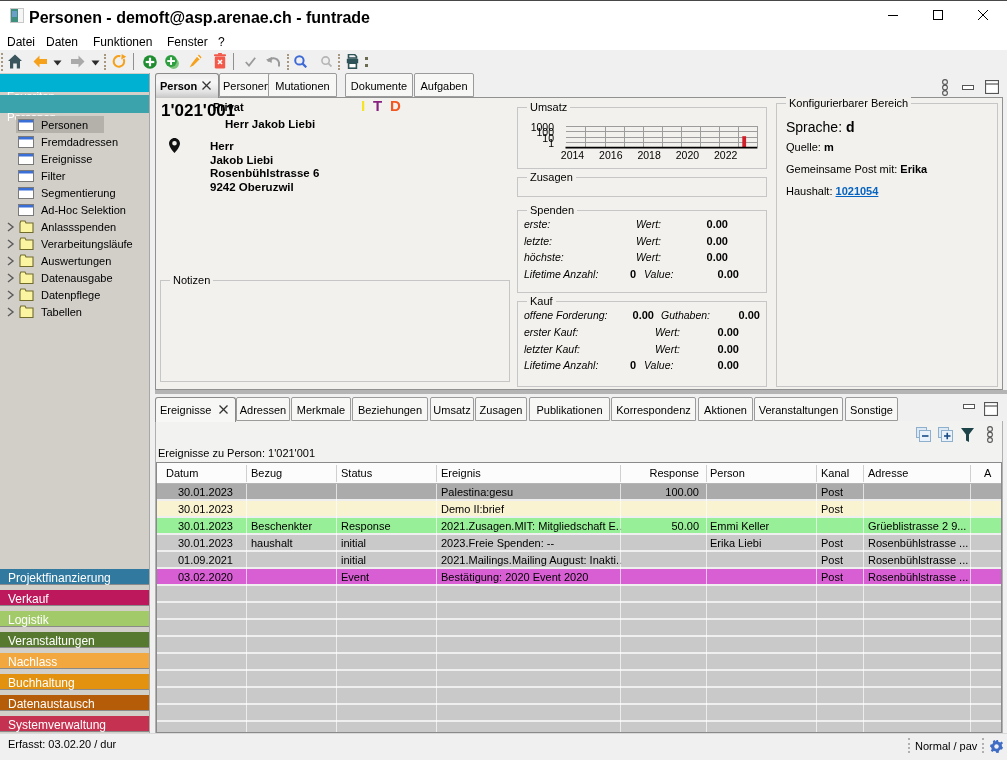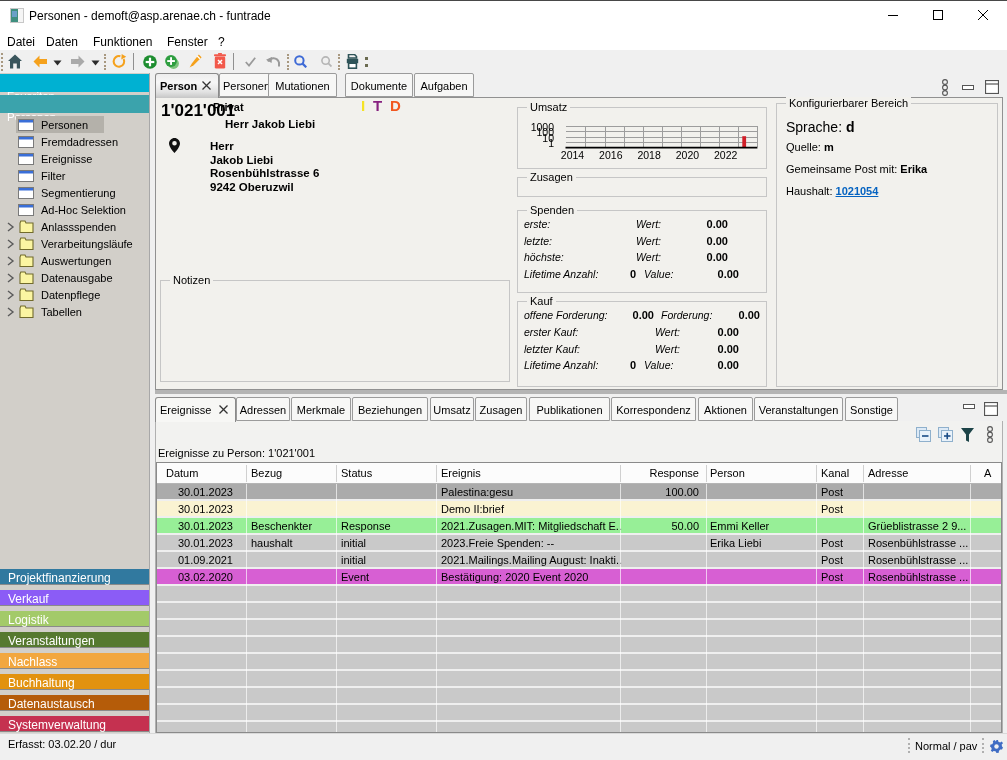--- a/index.html
+++ b/index.html
@@ -3,21 +3,21 @@
 <meta charset="utf-8">
 <style>
 * { margin:0; padding:0; box-sizing:border-box; }
 html,body { width:1007px; height:760px; overflow:hidden; }
 body { font-family:"Liberation Sans", sans-serif; background:#f0f0f0; position:relative; }
 .abs { position:absolute; }
 .b { font-weight:bold; }
 .i { font-style:italic; }
 
 #titlebar { left:0; top:0; width:1007px; height:31px; background:#ffffff; border-top:1px solid #484848; }
-#titletxt { left:29px; top:9px; font-size:12px; color:#000; }
+#titletxt { left:29px; top:9px; font-size:16px; color:#000;font-weight:bold; }
 
 #menubar { left:0; top:31px; width:1007px; height:19px; background:#ffffff; font-size:12px; }
 #menubar span { position:absolute; top:4px; }
 
 #toolbar { left:0; top:50px; width:1007px; height:23px; background:#f0f0f0; }
 
 #sidebar { left:0; top:73px; width:150px; height:660px; background:#d2cfc9; border-right:1px solid #a8a8a8; }
 .shead { position:absolute; left:0; width:149px; height:18px; color:#fff; font-size:11.5px; padding:16px 0 0 7px; }
 .titem { position:absolute; left:0; width:149px; height:17px; font-size:11px; color:#000; }
 .titem .lbl { position:absolute; left:41px; top:3px; }
@@ -253,21 +253,21 @@
         <path d="M1 1 L6 5 L1 9" fill="none" stroke="#5a5a5a" stroke-width="1.4"></path>
       </svg>
       <svg style="position:absolute;left:19px;top:2px" width="15" height="13">
         <path d="M1 12.5 L1 3 L1.8 1 L6 1 L7 3 L14 3 L14 12.5 Z" fill="#fbf5a2" stroke="#716b2c" stroke-width="1.1"></path>
       </svg>
       <span class="lbl">Tabellen</span>
     </div>
   </div>
 
 <div class="band abs" style="top:569px;background:#31799f;">Projektfinanzierung</div>
-<div class="band abs" style="top:590px;background:#8b5cf6;">Verkauf</div>
+<div class="band abs" style="top:590px;background:#be185d;">Verkauf</div>
 <div class="band abs" style="top:611px;background:#a3ca69;">Logistik</div>
 <div class="band abs" style="top:632px;background:#56792f;">Veranstaltungen</div>
 <div class="band abs" style="top:653px;background:#f2a73f;">Nachlass</div>
 <div class="band abs" style="top:674px;background:#e2920f;">Buchhaltung</div>
 <div class="band abs" style="top:695px;background:#b55c09;">Datenaustausch</div>
 <div class="band abs" style="top:716px;background:#c53150;">Systemverwaltung</div>
 
 <div class="tabrow abs" style="left:155px;top:73px;width:852px;">
   <div class="tab active" style="left:0;width:64px;">Person</div>
   <div class="tab" style="left:64px;width:55px;">Personen</div>
@@ -364,21 +364,21 @@
 <div class="abs b" style="left:678px;top:235px;width:50px;text-align:right;font-size:11px;">0.00</div>
 <div class="abs b" style="left:678px;top:251px;width:50px;text-align:right;font-size:11px;">0.00</div>
 <div class="abs b" style="left:606px;top:268px;width:30px;text-align:right;font-size:11px;">0</div>
 <div class="abs i" style="left:644px;top:268px;font-size:10.5px;">Value:</div>
 <div class="abs b" style="left:689px;top:268px;width:50px;text-align:right;font-size:11px;">0.00</div>
 <div class="fs abs" style="left:517px;top:301px;width:250px;height:86px;">
   <span class="lg">Kauf</span>
 </div>
 <div class="abs i" style="left:524px;top:309px;font-size:10.5px;">offene Forderung:</div>
 <div class="abs b" style="left:604px;top:309px;width:50px;text-align:right;font-size:11px;">0.00</div>
-<div class="abs i" style="left:661px;top:309px;font-size:10.5px;">Forderung:</div>
+<div class="abs i" style="left:661px;top:309px;font-size:10.5px;">Guthaben:</div>
 <div class="abs b" style="left:710px;top:309px;width:50px;text-align:right;font-size:11px;">0.00</div>
 <div class="abs i" style="left:524px;top:326px;font-size:10.5px;">erster Kauf:</div>
 <div class="abs i" style="left:524px;top:343px;font-size:10.5px;">letzter Kauf:</div>
 <div class="abs i" style="left:524px;top:359px;font-size:10.5px;">Lifetime Anzahl:</div>
 <div class="abs i" style="left:630px;top:326px;width:50px;text-align:right;font-size:10.5px;">Wert:</div>
 <div class="abs i" style="left:630px;top:343px;width:50px;text-align:right;font-size:10.5px;">Wert:</div>
 <div class="abs b" style="left:689px;top:326px;width:50px;text-align:right;font-size:11px;">0.00</div>
 <div class="abs b" style="left:689px;top:343px;width:50px;text-align:right;font-size:11px;">0.00</div>
 <div class="abs b" style="left:606px;top:359px;width:30px;text-align:right;font-size:11px;">0</div>
 <div class="abs i" style="left:644px;top:359px;font-size:10.5px;">Value:</div>

